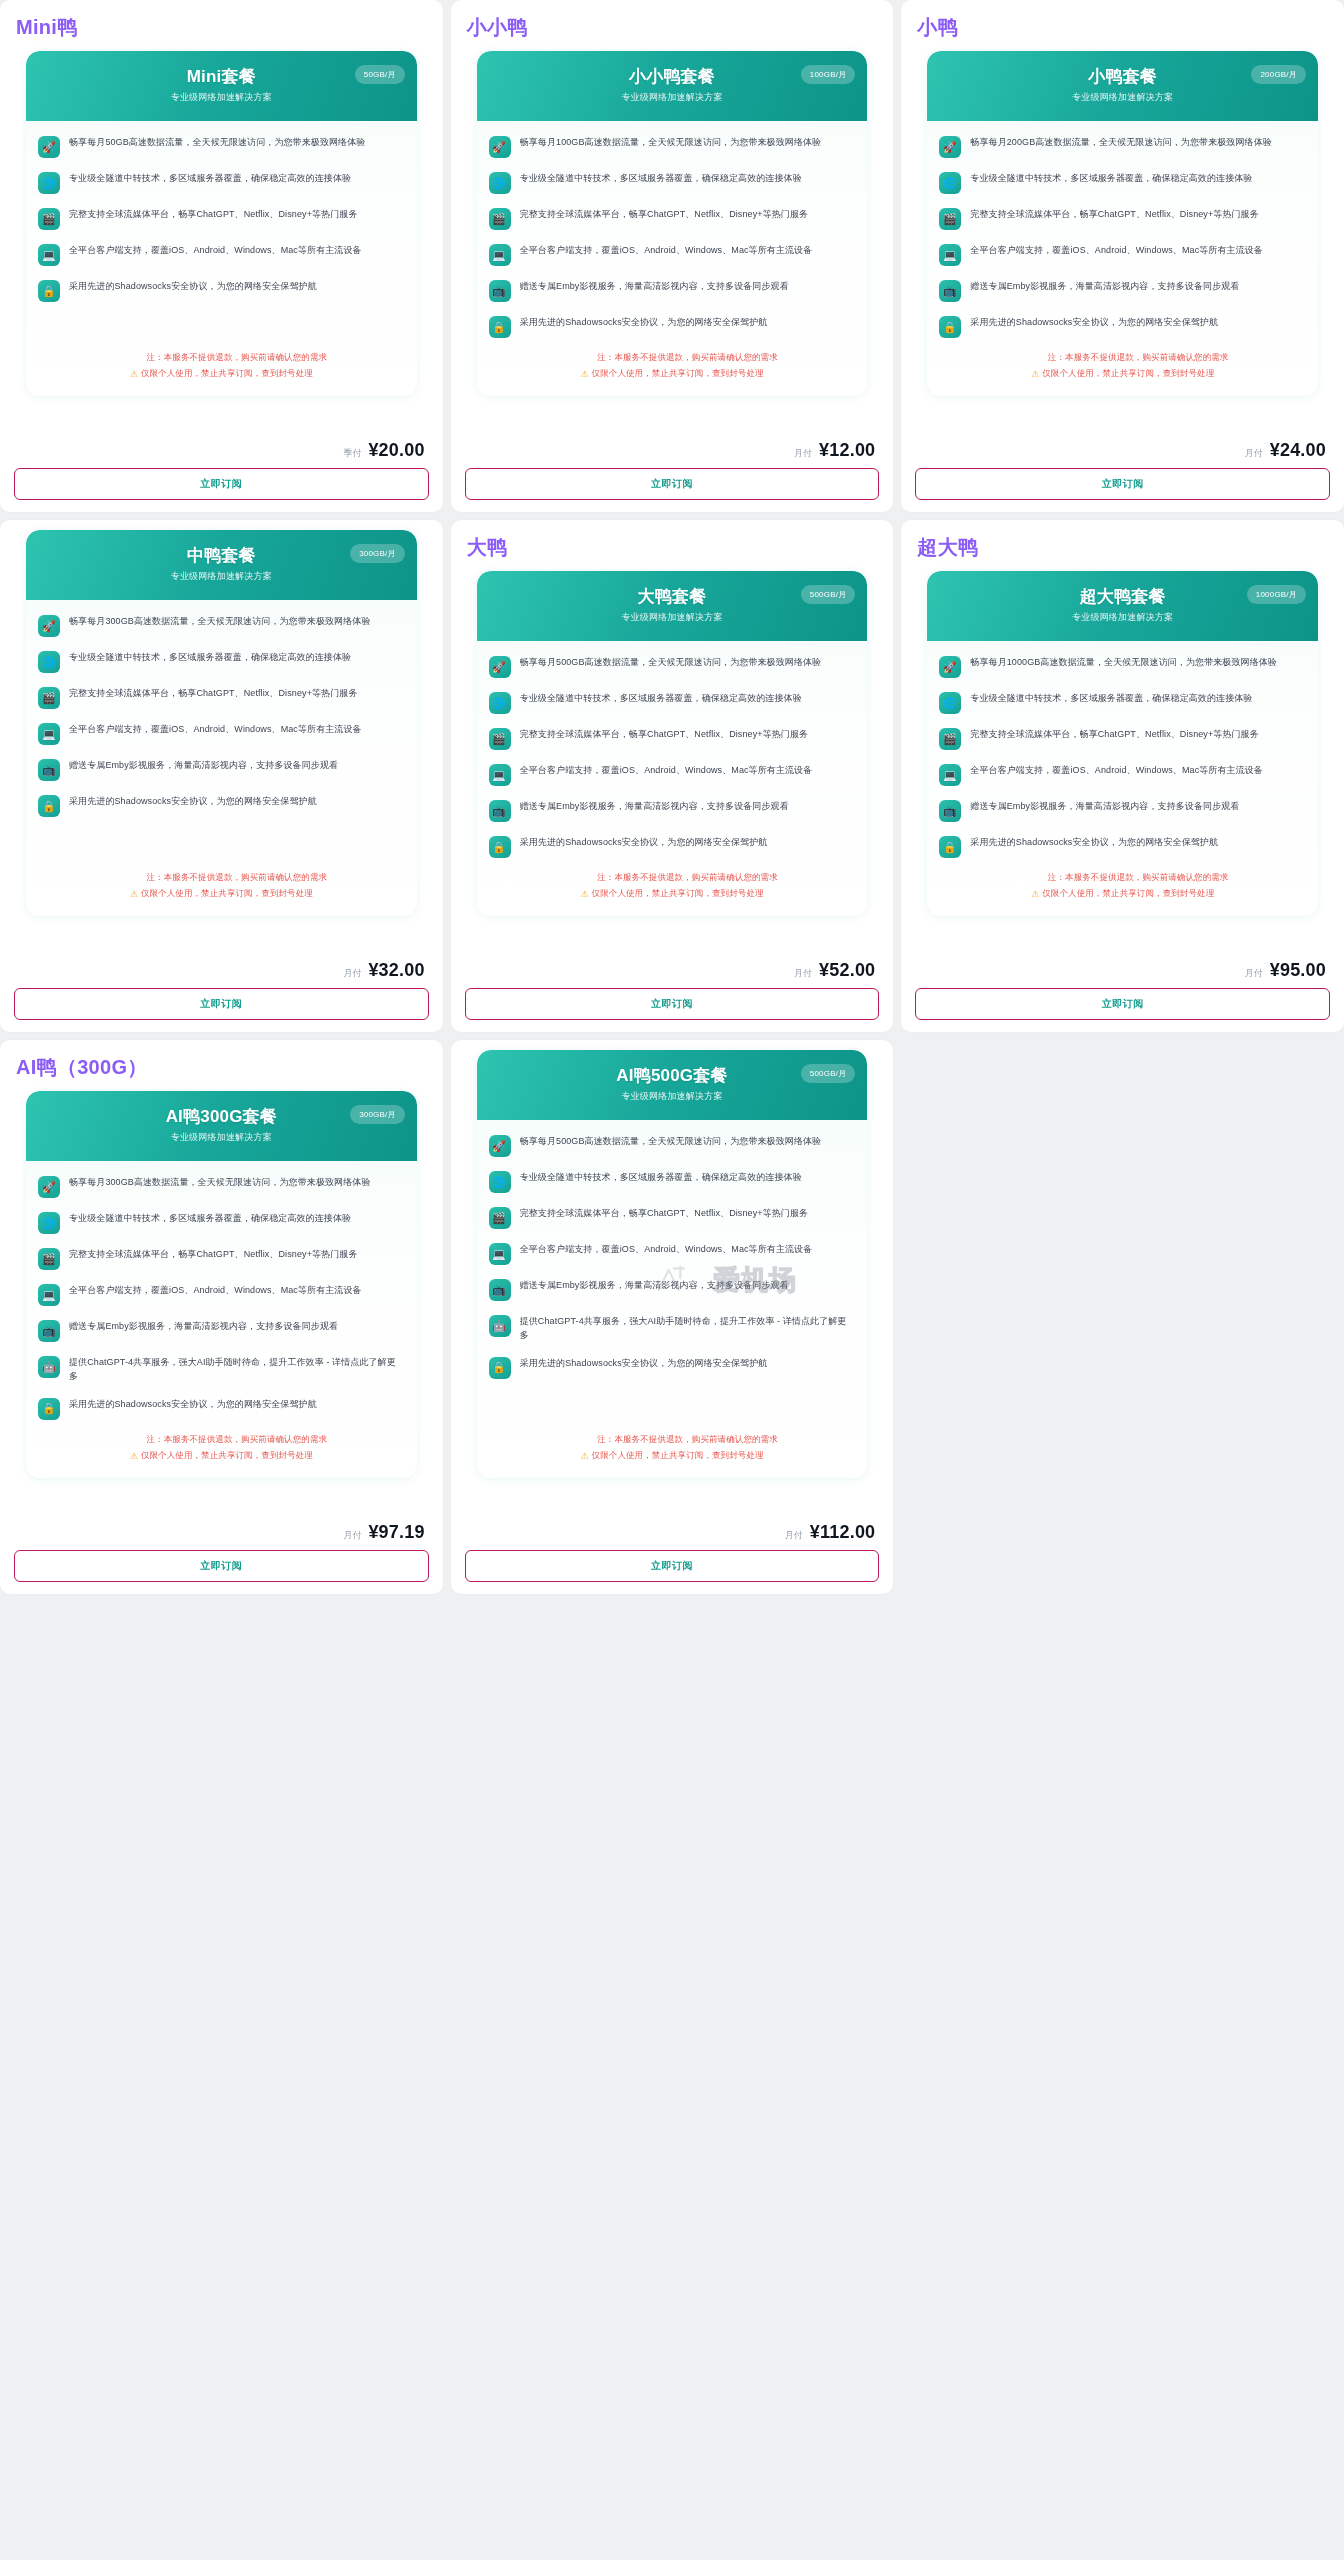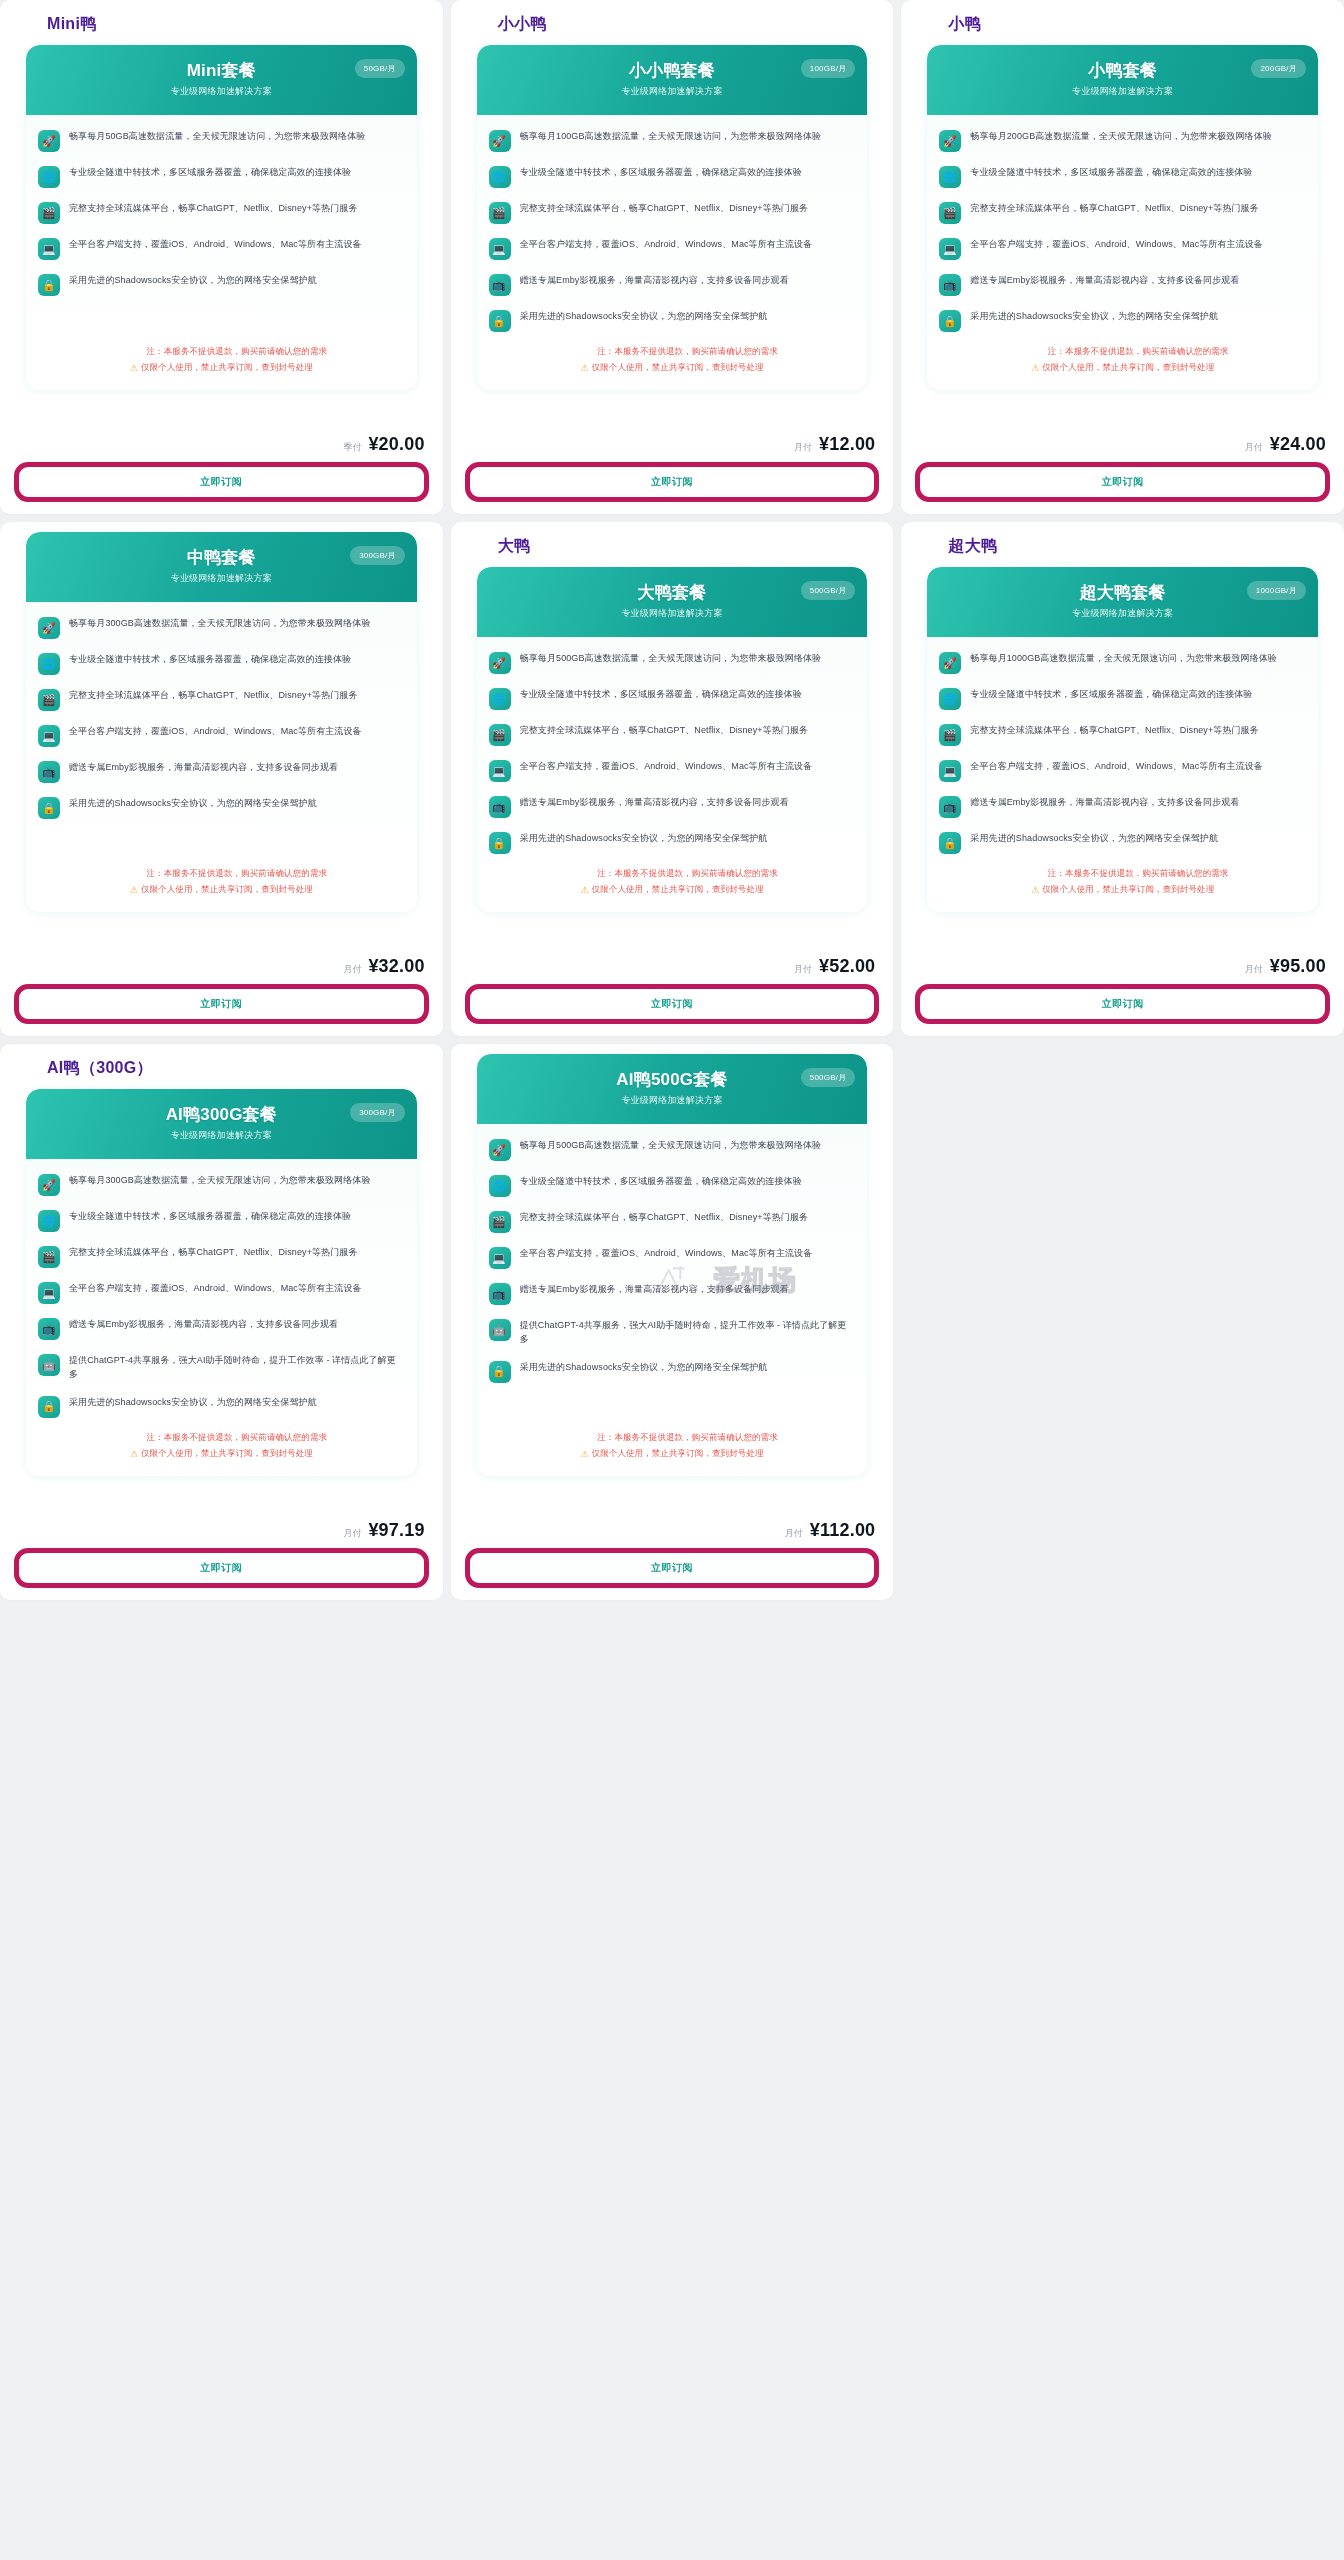--- a/index.html
+++ b/index.html
@@ -22,26 +22,25 @@
   }
   .card-outer {
     background: #ffffff;
     border-radius: 10px;
     padding: 10px 14px 12px 14px;
     display: flex;
     flex-direction: column;
     box-shadow: 0 0 2px rgba(0,0,0,0.04);
   }
   .card-title {
-    font-size: 16px;
+    font-size: 20px;
     font-weight: bold;
-    color: #4c1d95;
+    color: #8b5cf6;
     letter-spacing: 0.3px;
     padding: 4px 2px 10px 2px;
-    margin-left: 31px;
   }
   .plan-card {
     flex: 1;
     display: flex;
     flex-direction: column;
     background: linear-gradient(180deg,#f4fdfb 0%, #fdfefe 45%, #ffffff 100%);
     border-radius: 14px;
     overflow: hidden;
     margin: 0 12px;
     box-shadow: 0 1px 8px rgba(16,160,150,0.10);
@@ -147,27 +146,27 @@
   .cycle { font-size: 9px; color: #98a1ad; margin-top: 41px; }
   .amount {
     font-size: 18px;
     font-weight: bold;
     color: #10161f;
     letter-spacing: 0.2px;
   }
   .sub-btn {
     display: block;
     width: 100%;
-    border: 5px solid #be185d;
+    border: 1px solid #be185d;
     background: #ffffff;
     color: #149e8f;
     font-size: 10px;
     font-weight: bold;
     padding: 8px 0;
-    border-radius: 14px;
+    border-radius: 6px;
     text-align: center;
     cursor: pointer;
     font-family: inherit;
     letter-spacing: 0.5px;
   }
   .watermark {
     position: absolute;
     left: 655px;
     top: 1262px;
     display: flex;

